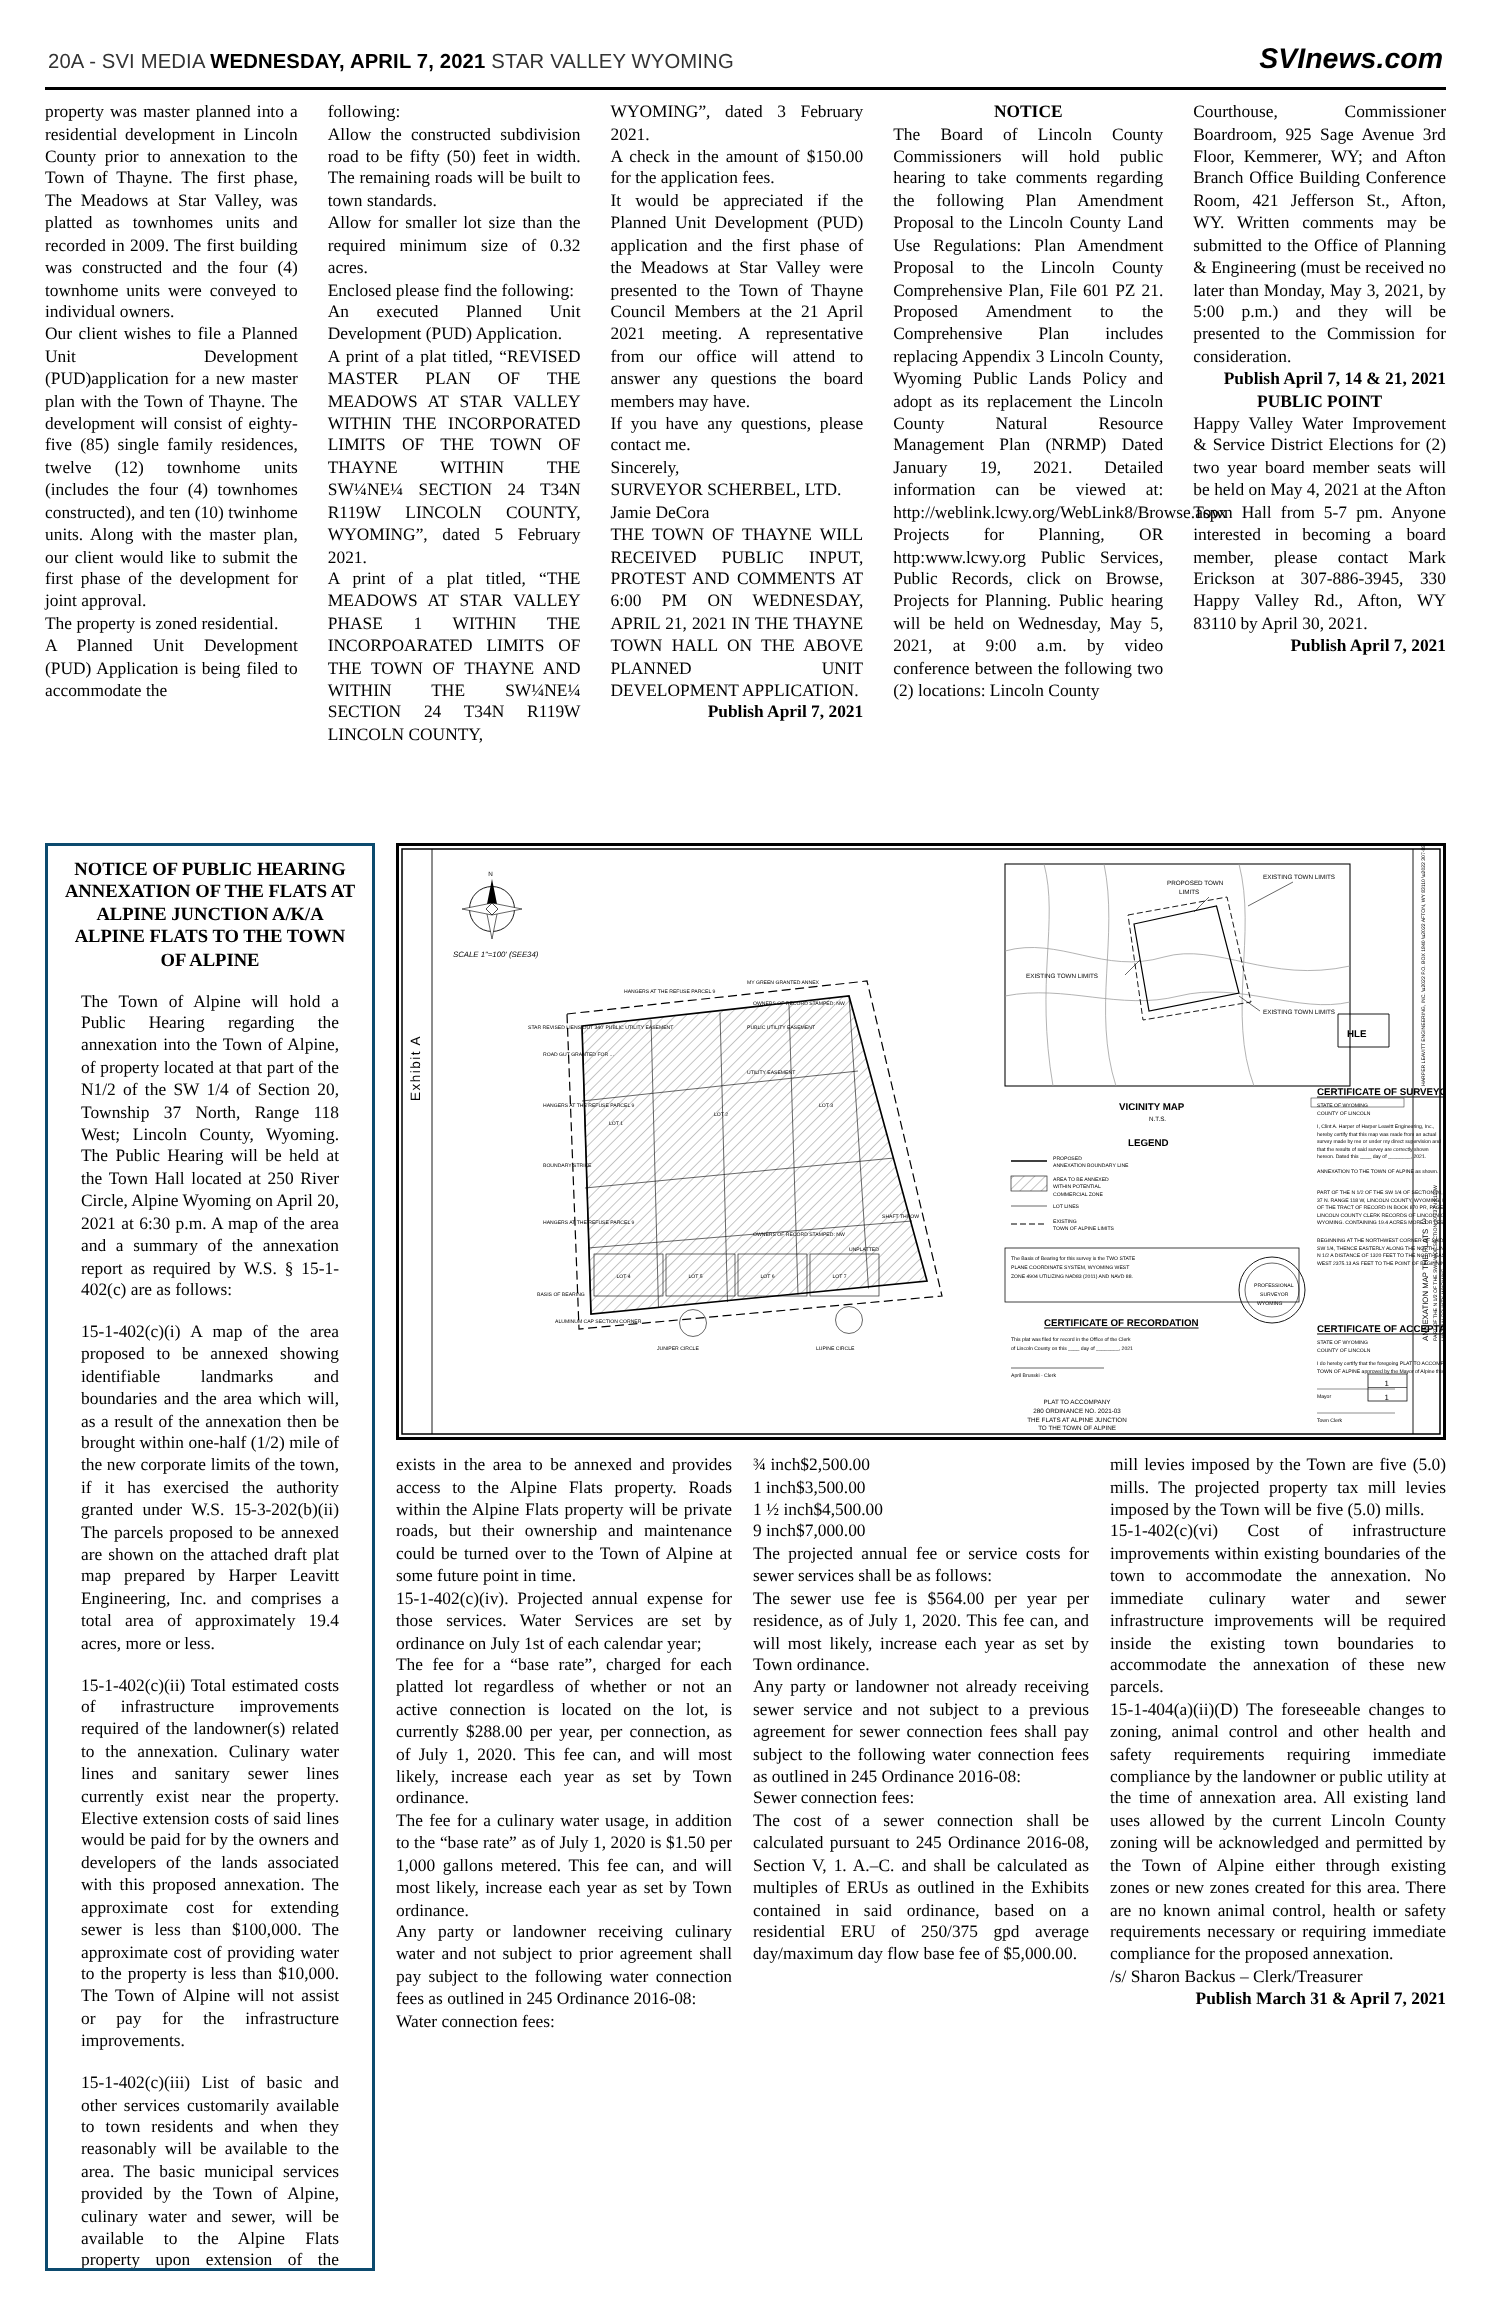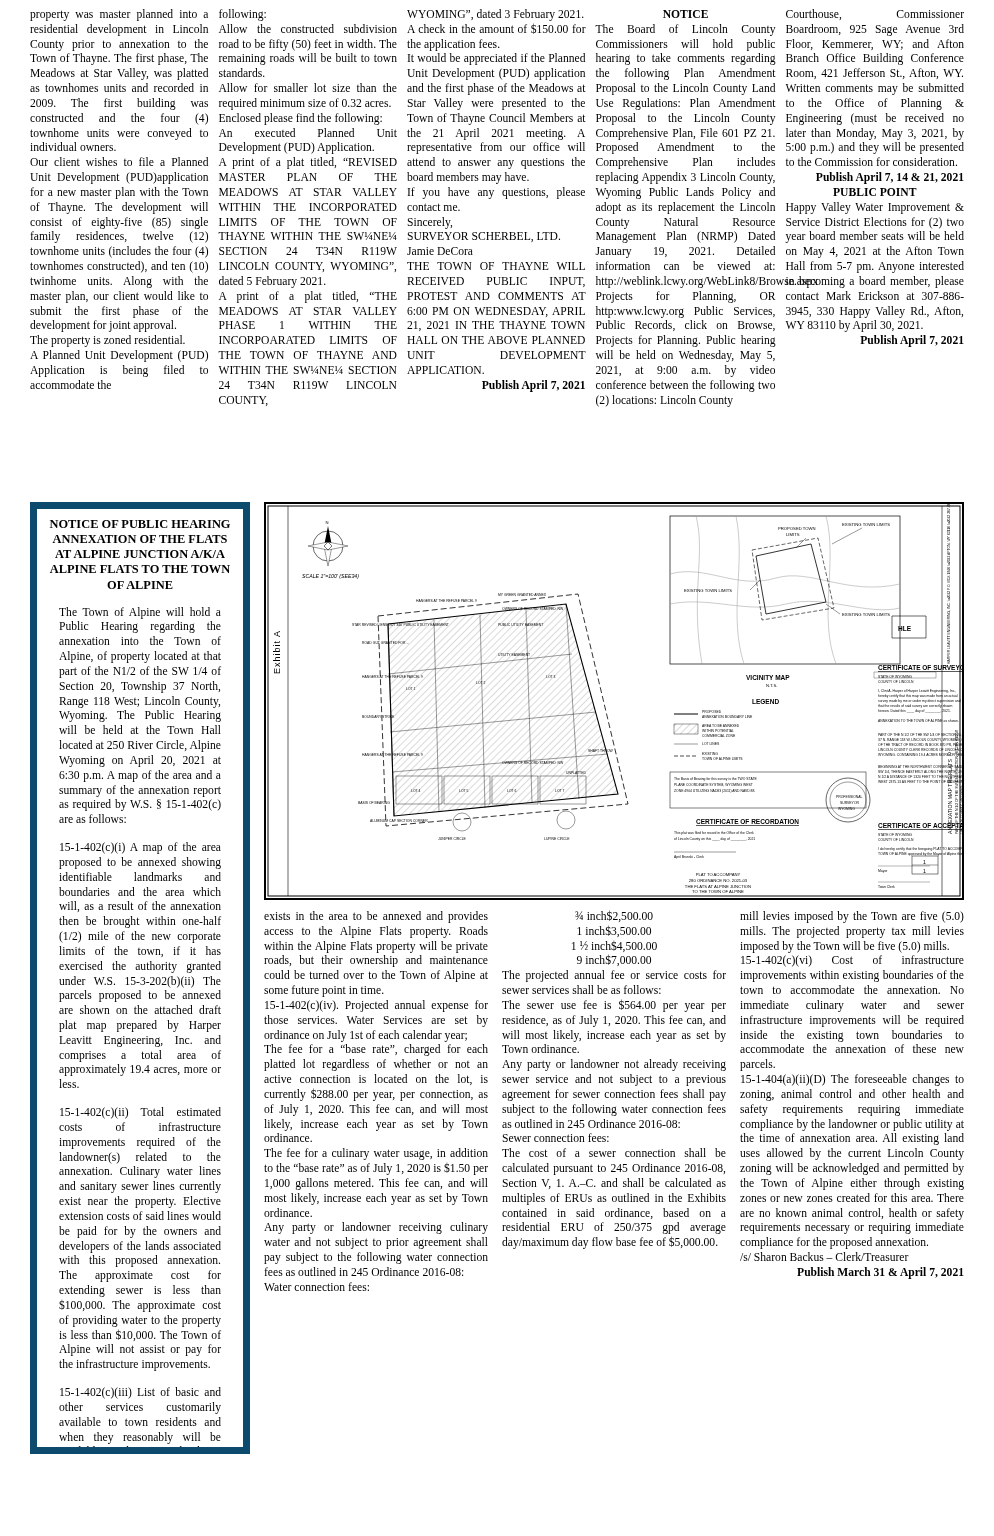--- a/index.html
+++ b/index.html
@@ -40,21 +40,21 @@
     font-family: "Liberation Sans", sans-serif;
     font-size: 19px;
     font-weight: bold;
     font-style: italic;
     color: #000;
   }
 
   
   .top-cols {
     display: flex;
-    gap: 10px;
+    gap: 20px;
     margin-top: 8px;
     height: 484px;
   }
   .col {
     width: 180px;
     font-size: 11.6px;
     line-height: 1.28;
     text-align: justify;
     hyphens: auto;
     -webkit-hyphens: auto;
@@ -66,21 +66,21 @@
 
   
   .lower {
     position: relative;
     margin-top: 10px;
     display: flex;
     gap: 14px;
   }
   .notice-box {
     width: 230px;
-    border: 7px solid #0c4a6e;
+    border: 2px solid #0c4a6e;
     padding: 8px 9px 10px 9px;
     font-size: 11.6px;
     line-height: 1.28;
     text-align: justify;
     hyphens: auto;
     -webkit-hyphens: auto;
     height: 952px;
     overflow: hidden;
   }
   .notice-box h2 {
@@ -131,28 +131,36 @@
   }
   .bcol {
     width: 224px;
     font-size: 11.6px;
     line-height: 1.28;
     text-align: justify;
     hyphens: auto;
     -webkit-hyphens: auto;
   }
   .bcol p { margin: 0; }
-  .fee-row { display: flex; justify-content: center; }
+  .fee-row { display: flex; justify-content: flex-start; }
   .fee-row span:last-child { text-align: right; }
 </style>
 </head>
 <body>
 
 <div class="page">
 
+  <div class="masthead">
+    <div class="masthead-left">
+      <span>20A - SVI MEDIA</span>
+      <span class="bold">WEDNESDAY, APRIL 7, 2021</span>
+      <span>STAR VALLEY WYOMING</span>
+    </div>
+    <div class="masthead-right">SVInews.com</div>
+  </div>
 
   <div class="top-cols">
     <div class="col" id="tc0">
         <p>property was master planned into a residential development in Lincoln County prior to annexation to the Town of Thayne. The first phase, The Meadows at Star Valley, was platted as townhomes units and recorded in 2009. The first building was constructed and the four (4) townhome units were conveyed to individual owners.</p>
         <p>Our client wishes to file a Planned Unit Development (PUD)application for a new master plan with the Town of Thayne. The development will consist of eighty-five (85) single family residences, twelve (12) townhome units (includes the four (4) townhomes constructed), and ten (10) twinhome units.  Along with the master plan, our client would like to submit the first phase of the development for joint approval.</p>
         <p>The property is zoned residential.</p>
         <p>A Planned Unit Development (PUD) Application is being filed to accommodate the</p>
       </div>
     <div class="col" id="tc1">
         <p>following:</p>

